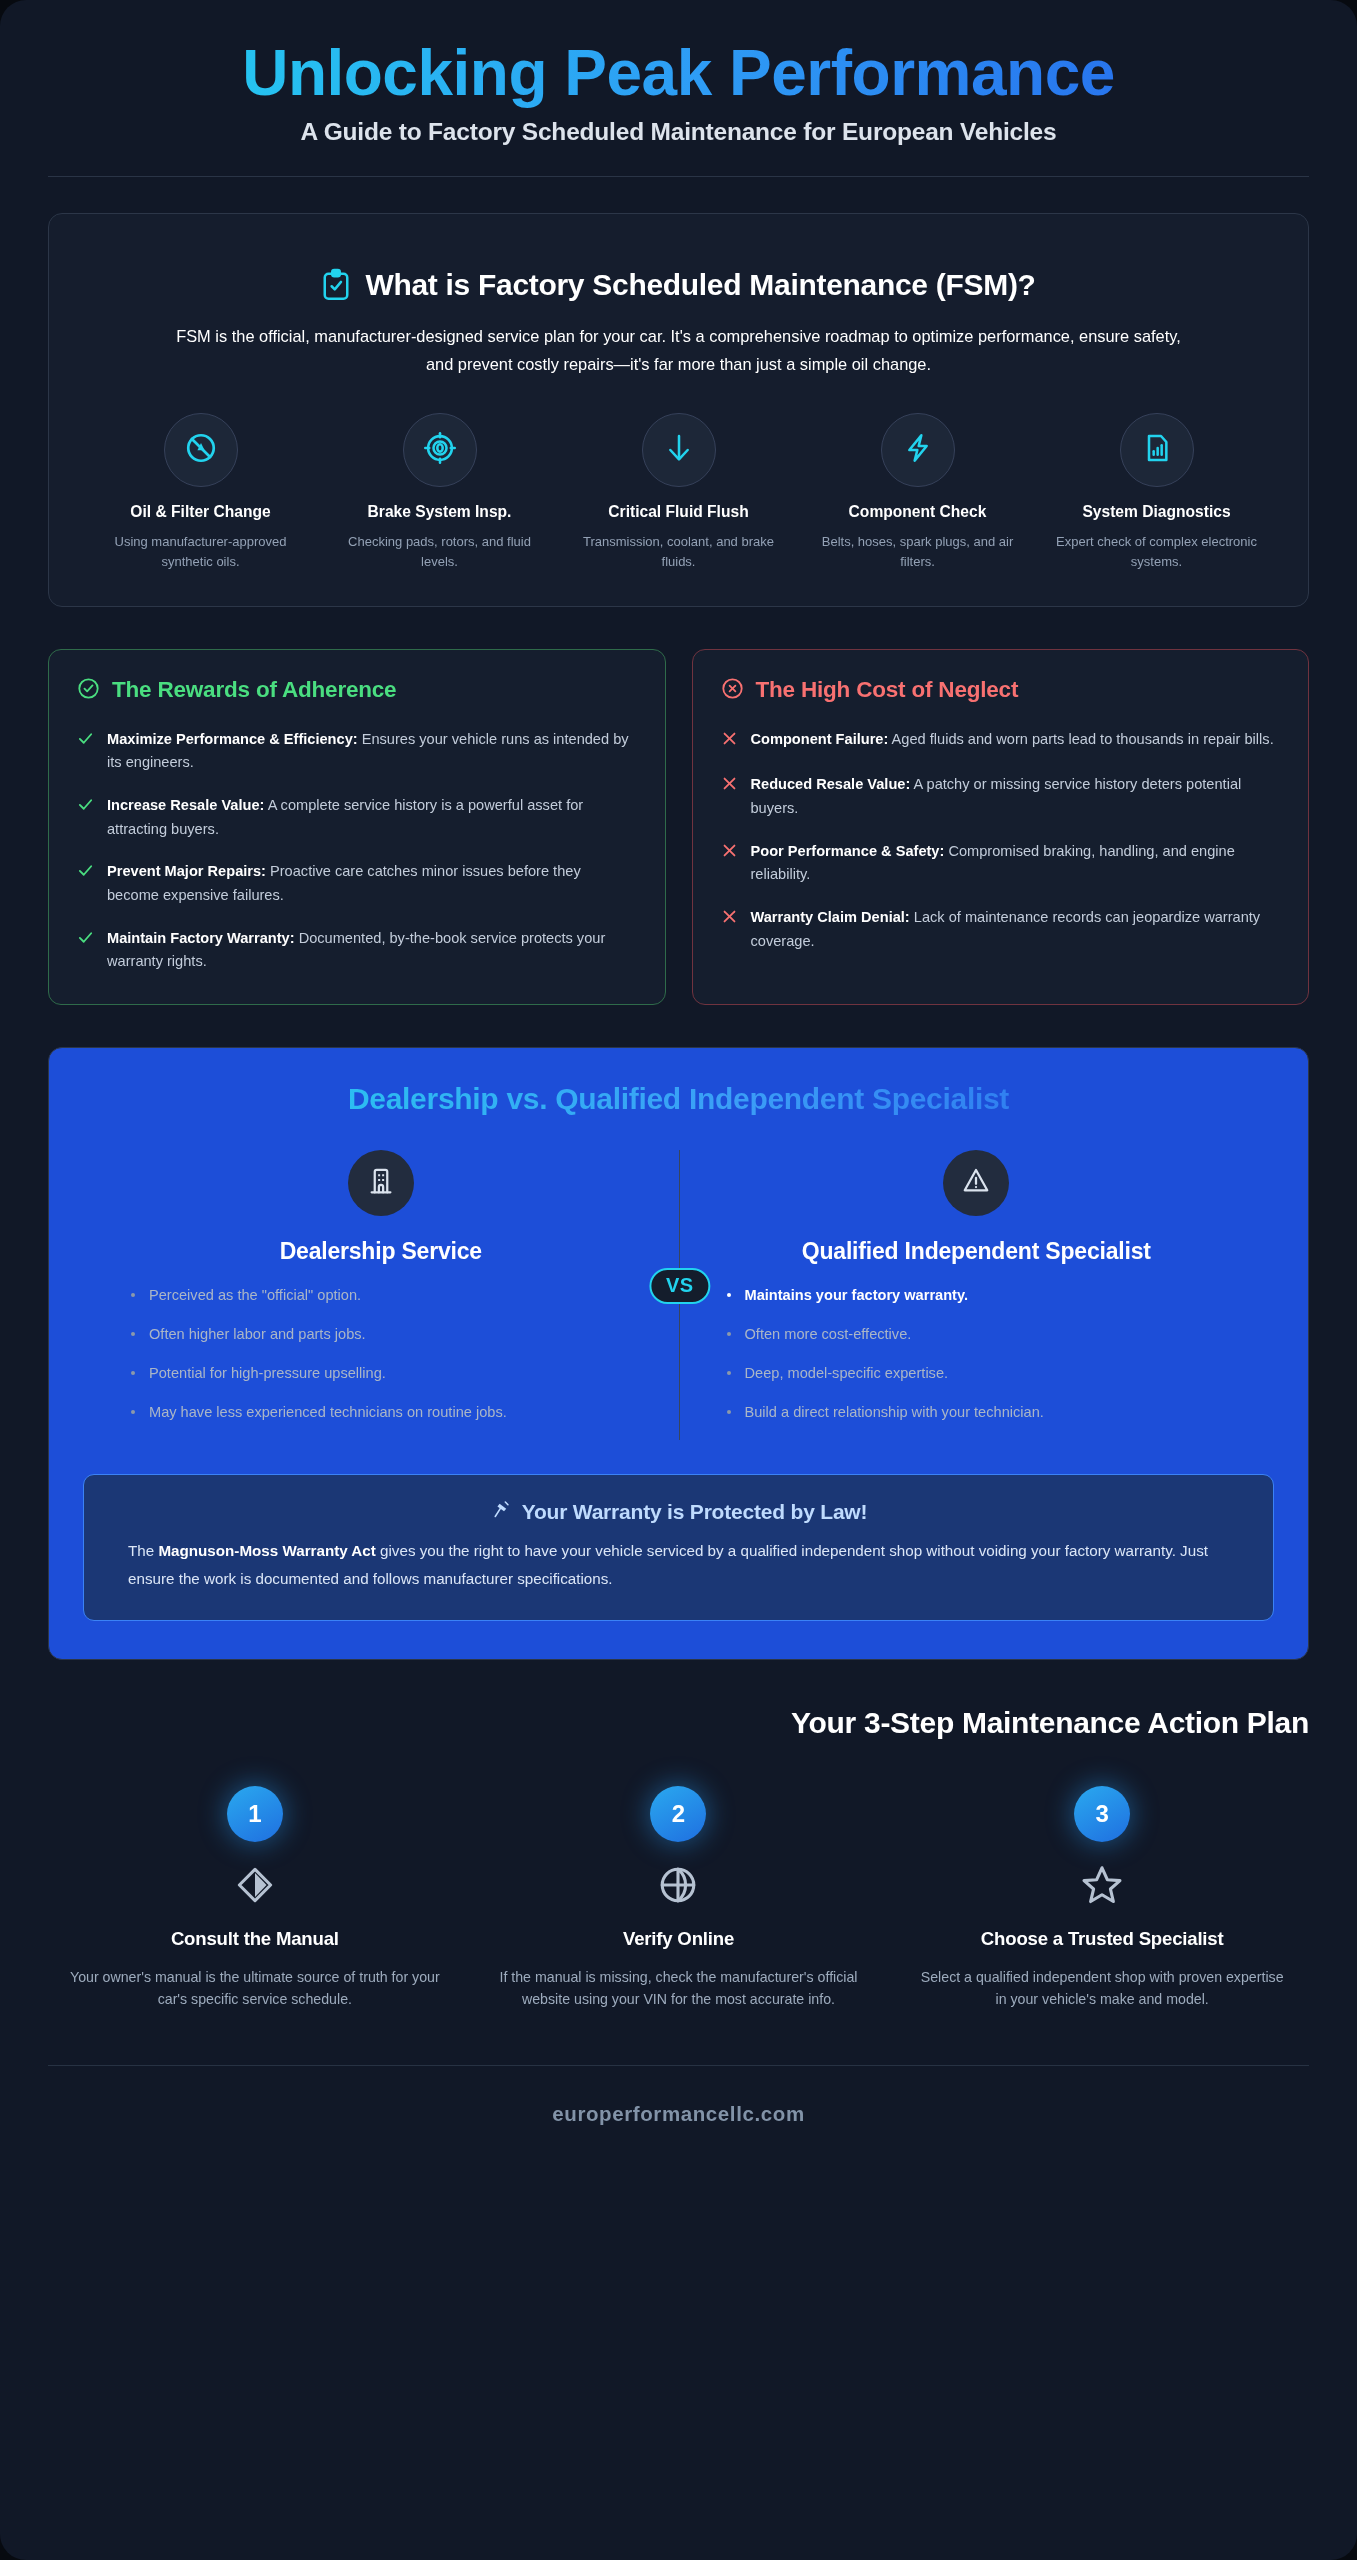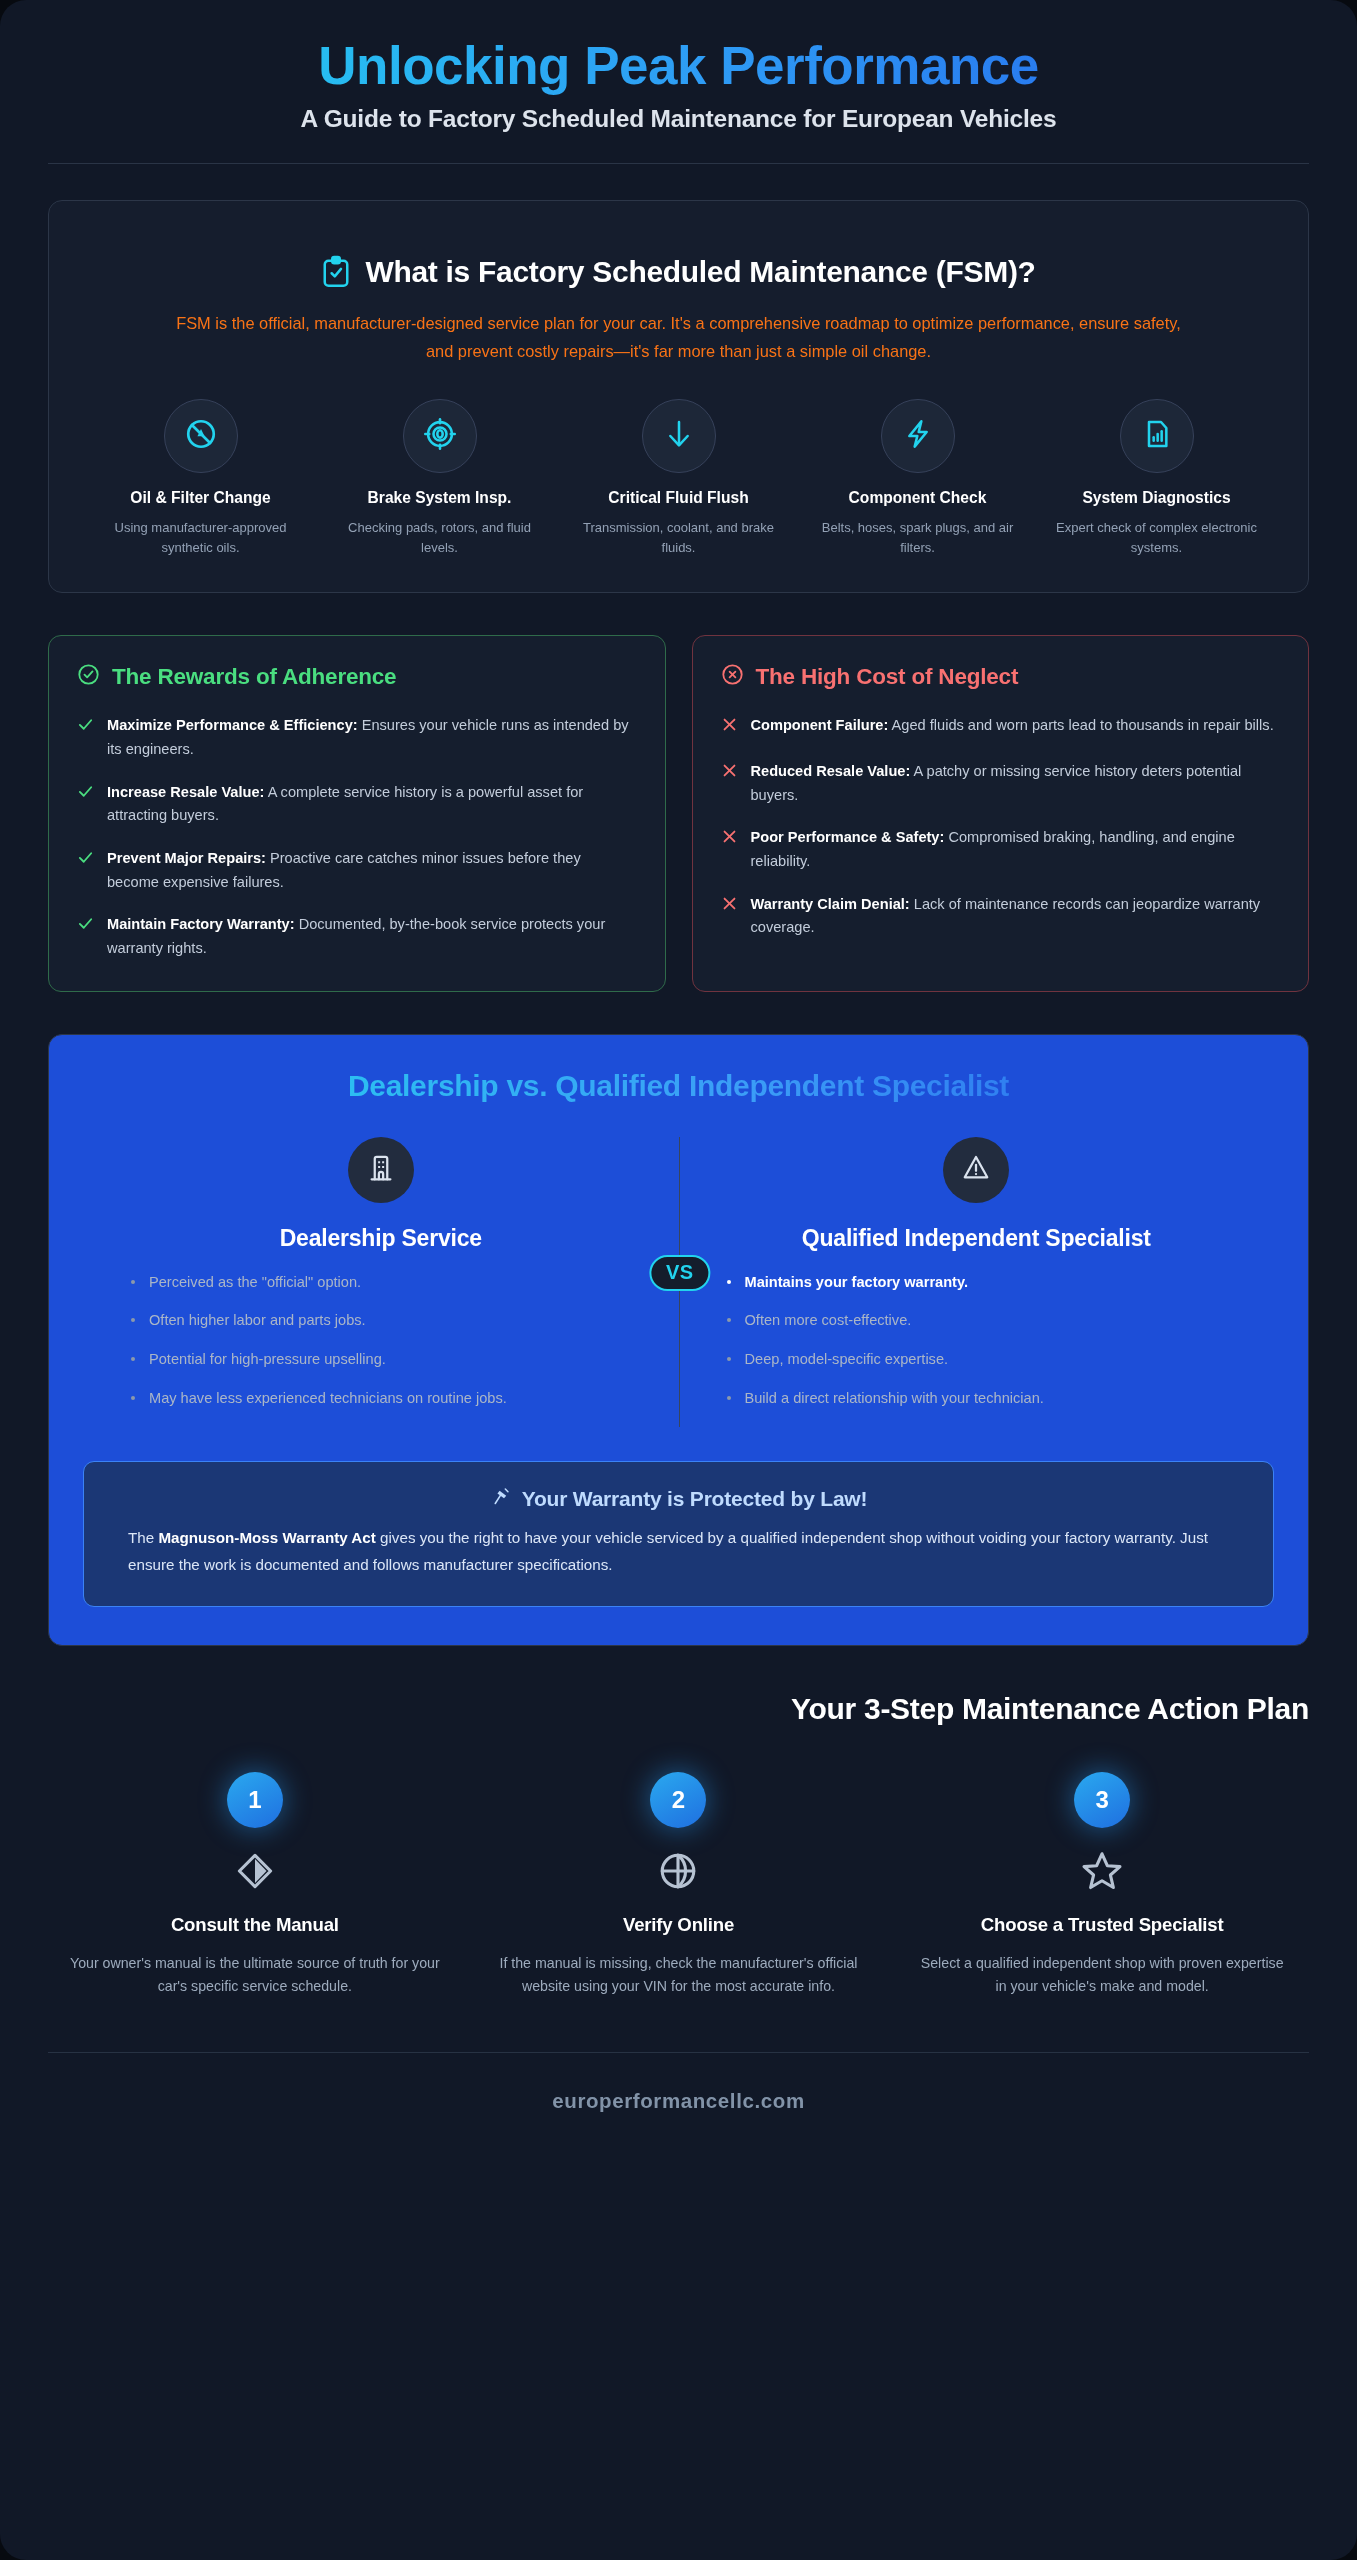--- a/index.html
+++ b/index.html
@@ -14,21 +14,21 @@
     background: #111827;
     border-radius: 26px;
     overflow: hidden;
     position: relative;
     padding: 0 48px;
   }
 
   
   .header { padding: 34px 0 0; text-align: center; }
   .main-title {
-    font-size: 53px;
+    font-size: 64px;
     font-weight: bold;
     letter-spacing: -0.5px;
     background: linear-gradient(90deg, #22d3ee 0%, #2e9cf5 52%, #2563eb 100%);
     -webkit-background-clip: text;
     background-clip: text;
     color: transparent;
     -webkit-text-fill-color: transparent;
     line-height: 1.22;
   }
   .sub-title {
@@ -66,21 +66,21 @@
     color: #ffffff;
     letter-spacing: -0.3px;
   }
   .fsm-icon { width: 30px; height: 34px; display: block; }
   .fsm-desc {
     margin: 20px auto 0;
     max-width: 1010px;
     text-align: center;
     font-size: 16.4px;
     line-height: 1.72;
-    color: #f97316;
+    color: #ffffff;
   }
   .fsm-grid {
     margin-top: 34px;
     display: grid;
     grid-template-columns: repeat(5, 1fr);
     gap: 4px;
   }
   .fsm-item { text-align: center; padding: 0 8px; }
   .circ {
     width: 74px; height: 74px;

